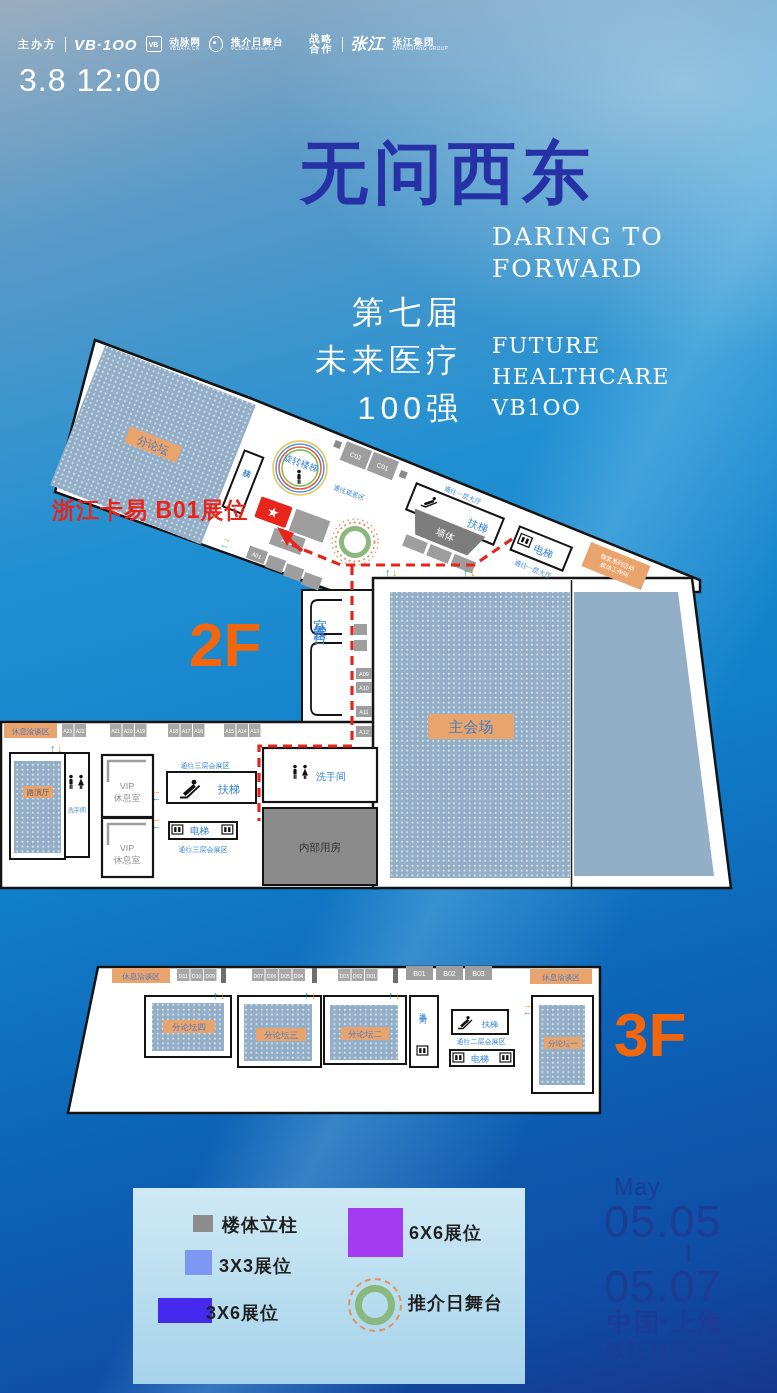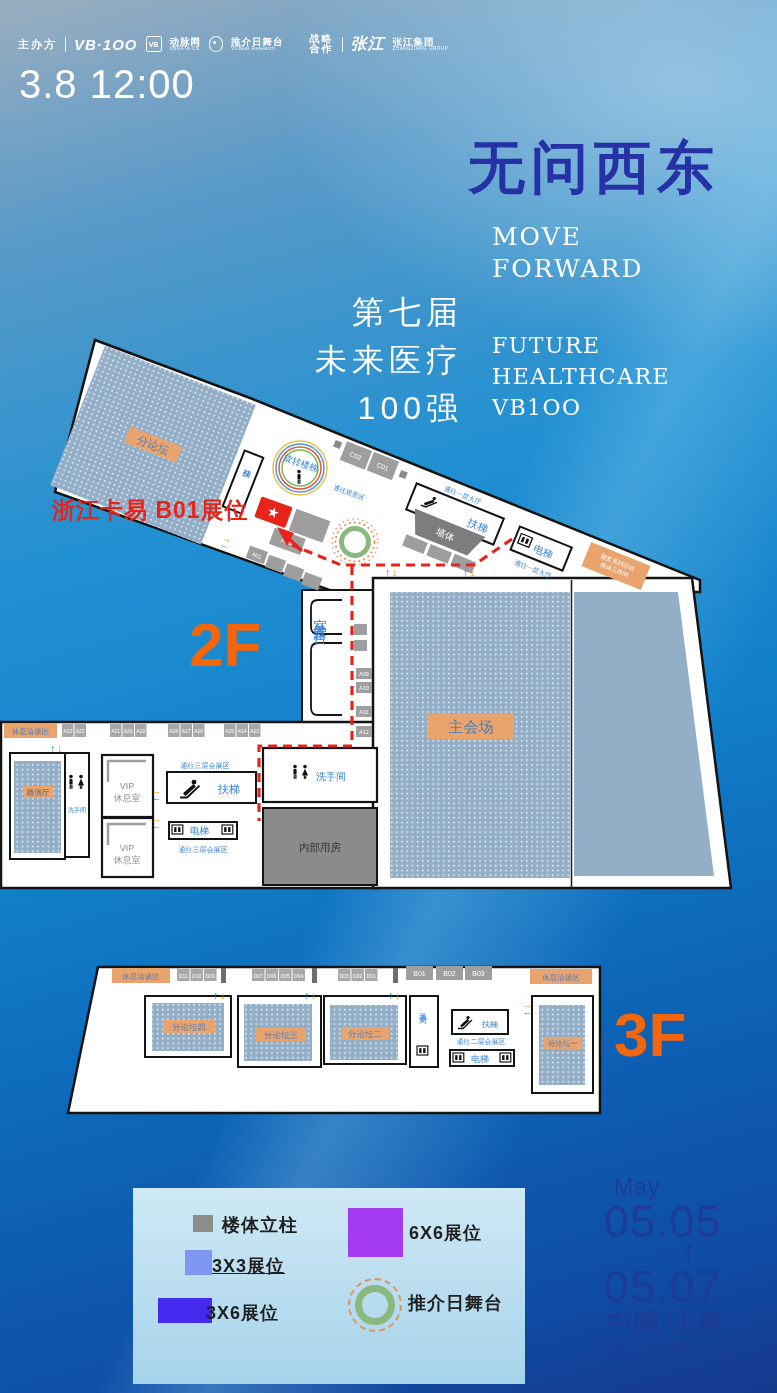--- a/index.html
+++ b/index.html
@@ -17,42 +17,42 @@
   .vb100{font-size:15px;font-weight:bold;letter-spacing:1px;font-style:italic;}
   .vbbox{display:inline-flex;align-items:center;justify-content:center;width:14px;height:14px;border:1.6px solid #fff;border-radius:2px;font-size:7px;font-weight:bold;}
   .egg{display:inline-block;width:12px;height:14px;border:1.7px solid #fff;border-radius:50% 50% 46% 46%;position:relative;}
   .egg::after{content:"";position:absolute;left:3px;top:4px;width:3px;height:3px;border-radius:50%;background:#fff;}
   .stack{display:flex;flex-direction:column;line-height:1.05;}
   .stack b{font-size:9.5px;font-weight:bold;letter-spacing:1px;}
   .stack i{font-style:normal;font-size:4.6px;letter-spacing:.5px;opacity:.95;}
   .partner{margin-left:18px;}
   .partner b{font-size:10px;letter-spacing:2px;}
   .zj{font-size:16px;font-weight:bold;font-style:italic;letter-spacing:1px;}
-  .tstamp{left:19px;top:62px;color:#fff;font-size:40px;letter-spacing:1px;font-weight:400;}
-  
-  .cn-title{left:300px;top:138px;width:420px;color:#2531a4;font-family:"DejaVu Serif",serif;font-weight:bold;font-size:57px;letter-spacing:6px;line-height:1;text-align:right;}
+  .tstamp{left:19px;top:62px;color:#fff;font-size:32px;letter-spacing:1px;font-weight:400;}
+  
+  .cn-title{left:300px;top:138px;width:420px;color:#2531a4;font-family:"DejaVu Serif",serif;font-weight:bold;font-size:68px;letter-spacing:6px;line-height:1;}
   .en-title{left:492px;top:221px;color:#fff;font-family:"DejaVu Serif",serif;font-size:25px;letter-spacing:2px;line-height:32px;}
   .cn-sub{left:296px;top:288px;width:167px;text-align:right;color:#fff;font-size:32px;font-weight:500;letter-spacing:5px;line-height:48px;}
   .en-sub{left:492px;top:330px;color:#fff;font-family:"DejaVu Serif",serif;font-size:22px;letter-spacing:1.5px;line-height:31px;}
   
   .callout{left:52px;top:495px;color:#e8231a;font-size:23px;font-weight:bold;letter-spacing:1px;}
   
   .floor-big{color:#f4660c;font-weight:bold;font-size:62px;line-height:1;}
   .f2{left:189px;top:614px;} .f3{left:614px;top:1004px;}
   
   .legend{left:133px;top:1188px;width:392px;height:196px;background:linear-gradient(180deg,#cfe9f5,#a6d3ea);}
   .legend .sw{position:absolute;}
   .sw-pillar{left:60px;top:27px;width:20px;height:17px;background:#8c8c8c;}
   .sw-33{left:52px;top:62px;width:27px;height:25px;background:#7e97f3;}
   .sw-36{left:25px;top:110px;width:54px;height:25px;background:#4629ef;}
   .sw-66{left:215px;top:20px;width:55px;height:49px;background:#a43bf3;}
   .sw-ring{left:222px;top:97px;width:26px;height:26px;border:7px solid #8ab87e;border-radius:50%;}
   .sw-ring-dots{left:215px;top:90px;width:50px;height:50px;border:2px dashed #e0945c;border-radius:50%;}
   .lg-lbl{position:absolute;font-size:18px;font-weight:bold;color:#1f1f1f;letter-spacing:1px;}
-  .l1{left:89px;top:25px;} .l2{left:79px;top:66px;text-decoration:underline;} .l3{left:73px;top:113px;} .l4{left:276px;top:33px;} .l5{left:275px;top:103px;}
+  .l1{left:89px;top:25px;} .l2{left:86px;top:66px;} .l3{left:73px;top:113px;} .l4{left:276px;top:33px;} .l5{left:275px;top:103px;}
   
   .dt{color:#1c3c96;}
   .dt-may{left:614px;top:1174px;font-size:23px;letter-spacing:1px;}
   .dt-s{left:604px;top:1196px;font-size:45px;letter-spacing:1px;font-weight:400;}
   .dt-sep{left:686px;top:1241px;font-size:19px;font-weight:bold;}
   .dt-e{left:604px;top:1261px;font-size:45px;letter-spacing:1px;font-weight:400;}
   .dt-city{left:607px;top:1306px;font-size:25px;font-weight:bold;letter-spacing:2px;}
   .dt-venue{left:605px;top:1337px;font-size:20px;letter-spacing:2px;}
   svg text{font-family:"Liberation Sans",sans-serif;}
   .vtext{writing-mode:vertical-rl;text-orientation:upright;}
@@ -408,21 +408,21 @@
   <span class="zj">张江</span>
   <span class="stack">
     <b>张江集团</b>
     <i>ZHANGJIANG GROUP</i>
   </span>
 </header>
 <div class="abs tstamp">3.8 12:00</div>
 
 <div class="abs cn-title">无问西东</div>
 <div class="abs en-title">
-  <div>MOVE</div>
+  <div>DARING TO</div>
   <div>FORWARD</div>
 </div>
 <div class="abs cn-sub">
   <div>第七届</div>
   <div>未来医疗</div>
   <div>100强</div>
 </div>
 <div class="abs en-sub">
   <div>FUTURE</div>
   <div>HEALTHCARE</div>

